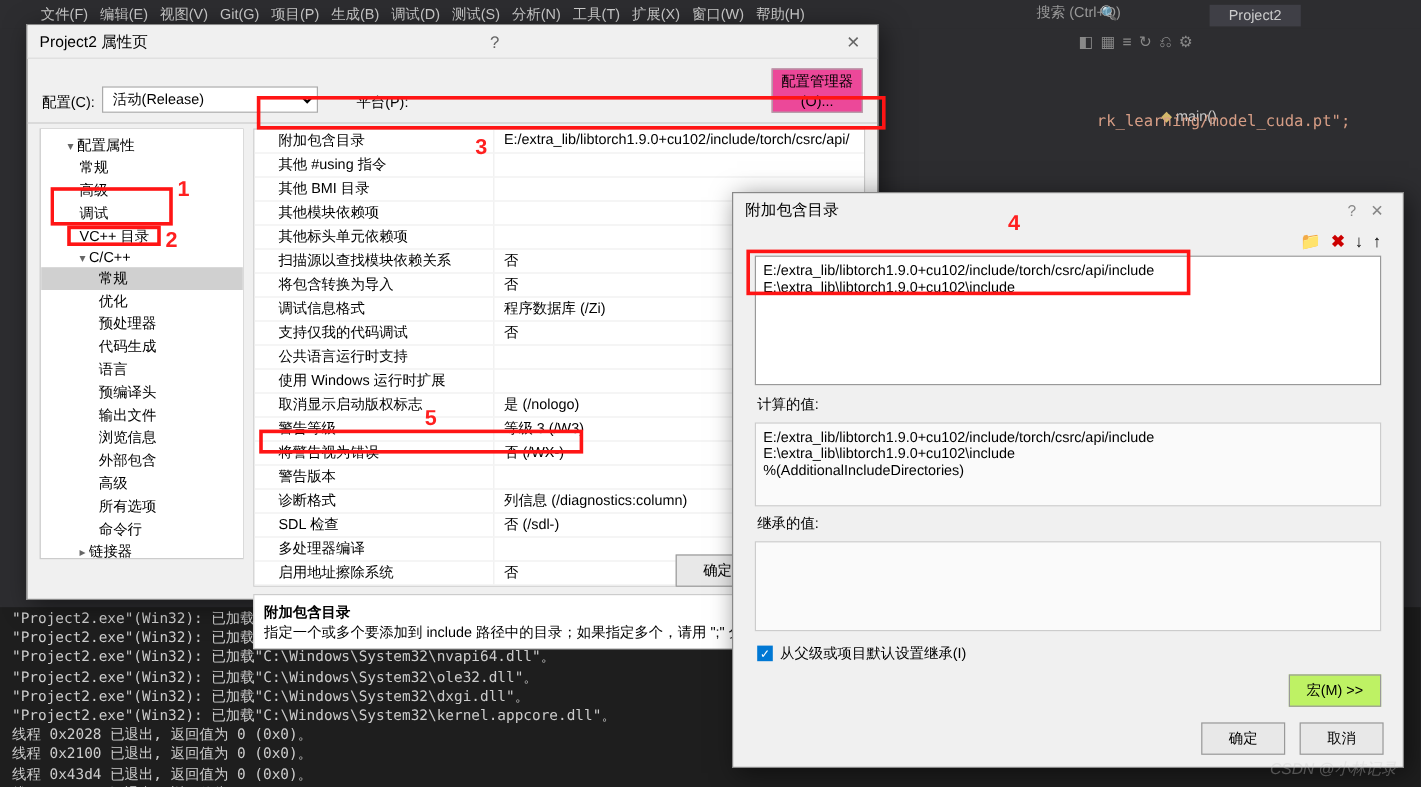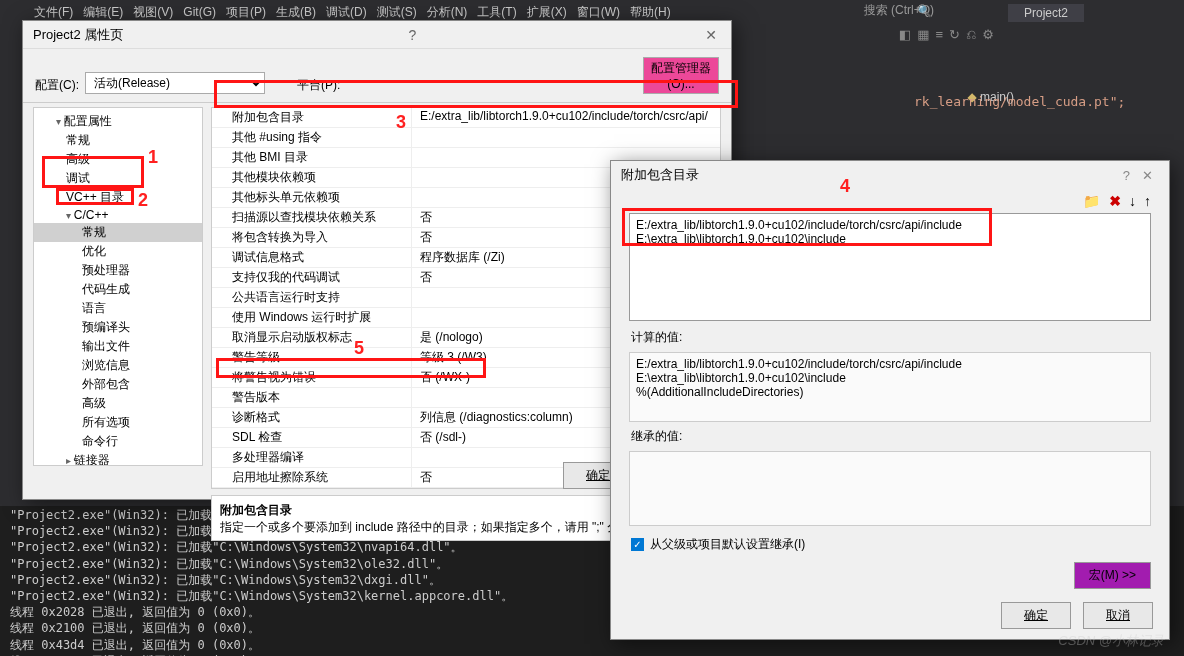--- a/index.html
+++ b/index.html
@@ -27,37 +27,37 @@
 .tree .node.sel { background:#d0d0d0;}
 .tree .exp::before { content:"▸ "; font-size:10px; color:#666;}
 .tree .expo::before { content:"▾ "; font-size:10px; color:#666;}
 .grid { flex:1; margin:4px 10px 4px 8px; display:flex; flex-direction:column;}
 .grid-tbl { flex:0 0 auto; border:1px solid #ccc; background:#fff; }
 .grid-row { display:flex; font-size:12px; border-bottom:1px solid #eee;}
 .grid-row .k { width:200px; padding:1px 8px 1px 20px; border-right:1px solid #eee;}
 .grid-row .v { flex:1; padding:1px 8px; white-space:nowrap; overflow:hidden;}
 .grid-desc { margin-top:6px; border:1px solid #ccc; background:#fff; padding:6px 8px; font-size:12px; height:46px;}
 .dlg-btns { position:absolute; bottom:10px; right:16px; display:flex; gap:12px;}
-.dlg-btns .b { padding:4px 22px; border:1px solid #999; background:#e8e8e8; font-size:12px;text-decoration:underline;}
+.dlg-btns .b { padding:4px 22px; border:1px solid #999; background:#e8e8e8; font-size:12px;}
 
 .dlg-inc { left:610px; top:160px; width:560px; height:480px;}
 .dlg-inc .title { height:28px; display:flex; align-items:center; padding:0 10px; font-size:13px;}
 .dlg-inc .title .q { margin-left:auto; color:#888; padding:0 6px;}
 .dlg-inc .title .x { color:#888; padding:0 6px;}
 .toolbaricons { display:flex; justify-content:flex-end; gap:8px; padding:4px 18px 0 18px; font-size:14px;}
 .toolbaricons span { cursor:default; }
 .paths-box { margin:4px 18px; border:1px solid #999; background:#fff; height:108px; padding:4px 6px; font-size:12px; font-family:"Segoe UI","Microsoft YaHei"; overflow:auto;}
 .label { padding:4px 20px; font-size:12px;}
 .eval-box { margin:2px 18px; border:1px solid #ccc; background:#fafafa; height:70px; padding:4px 6px; font-size:12px; overflow:auto;}
 .inh-box { margin:2px 18px; border:1px solid #ccc; background:#fafafa; height:75px; padding:4px 6px; font-size:12px;}
 .chk-row { padding:8px 20px; font-size:12px; display:flex; align-items:center; gap:6px;}
 .ann { position:absolute; color:#ff2020; font-size:18px; font-weight:bold; z-index:50; pointer-events:none;}
 .box-red { position:absolute; border:3px solid #ff1515; z-index:40; pointer-events:none;}
 .mainfn { position:absolute; right:170px; top:90px; color:#ccc; font-size:12px;}
-.macro-btn { position:absolute; right:18px; bottom:50px; padding:4px 14px; border:1px solid #999; background:#a21caf; font-size:12px;}
+.macro-btn { position:absolute; right:18px; bottom:50px; padding:4px 14px; border:1px solid #999; background:#bef264; font-size:12px;}
 .cbox { width:13px; height:13px; background:#0078d4; display:inline-flex; align-items:center; justify-content:center; color:#fff; font-size:10px;}
 .watermark { position:absolute; right:20px; bottom:6px; color:rgba(200,200,200,0.35); font-size:13px; z-index:60;font-style:italic;}
 select { -webkit-appearance:menulist; appearance:menulist;}
 .toolbar-icons2 { position:absolute; top:27px; right:190px; display:flex; gap:6px; color:#888; font-size:13px;}
 </style>
 </head>
 <body>
 
 <div class="menubar">
   <span>文件(F)</span>

